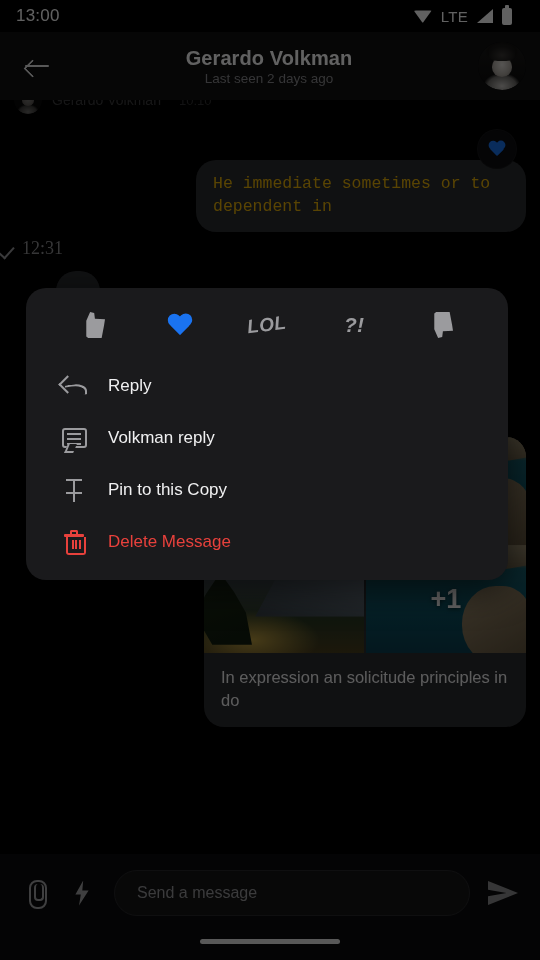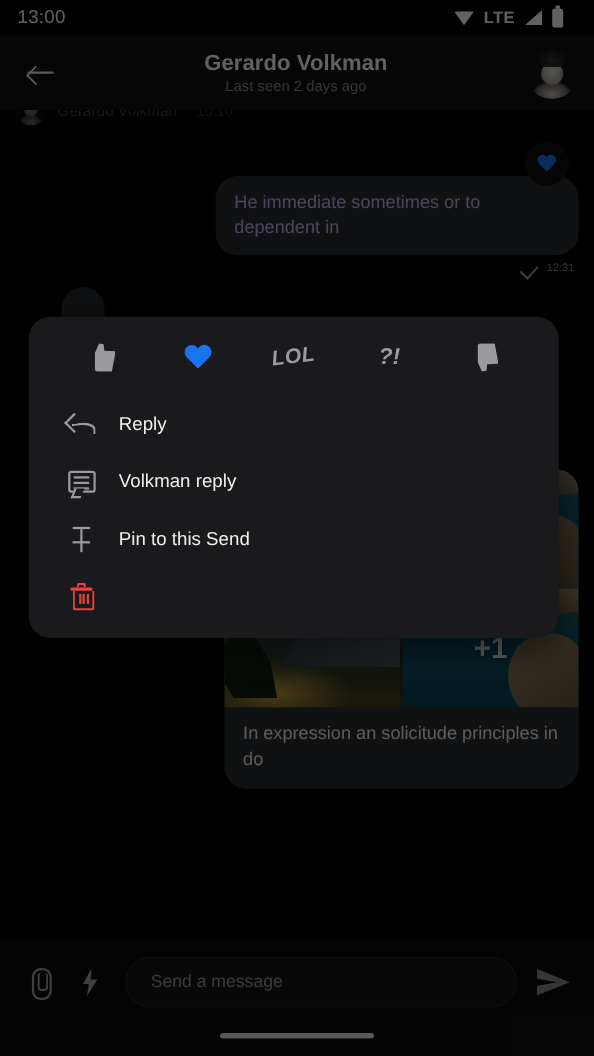--- a/index.html
+++ b/index.html
@@ -20,21 +20,21 @@
   #statusbar {
     position:absolute; top:0; left:0; right:12px; height:32px;
     display:flex; align-items:center; justify-content:space-between;
     padding:0 16px;
     color:#fff;
     background:#000;
     z-index:60;
   }
   #clock { font-size:17px; font-weight:400; letter-spacing:.2px; }
   .sb-right { display:flex; align-items:center; gap:9px; }
-  .sb-lte { font-size:15px; font-weight:700; letter-spacing:.3px; }
+  .sb-lte { font-size:15px; font-weight:400; letter-spacing:.3px; }
   .wifi-ico { width:18px; height:13px; position:relative; }
   .wifi-ico::after{
     content:""; position:absolute; inset:0;
     background:#fff;
     clip-path:polygon(0% 8%, 100% 8%, 52% 100%, 48% 100%);
     border-radius:2px;
   }
   .sig-ico { width:16px; height:14px; background:#fff;
              clip-path:polygon(100% 0,100% 100%,0 100%); }
   .bat-ico { width:10px; height:17px; background:#fff; border-radius:2px; position:relative; }
@@ -119,29 +119,30 @@
 
   .row { display:flex; padding:0 14px; }
   .row.out { justify-content:flex-end; }
   .row.in  { justify-content:flex-start; }
 
   .bubble {
     max-width:330px;
     background:#2b2d30;
     border-radius:20px;
     padding:13px 17px;
-    color:#c4b5fd;
+    color:#eab308;
     font-size:16.5px;
     line-height:1.38;
     position:relative;
+    font-family:Liberation Mono, monospace;
   }
   .meta-line {
-    display:flex; align-items:center; justify-content:flex-end; gap:7px;
+    display:flex; align-items:center; gap:7px;
     padding:6px 18px 0 0;
-    color:#8e8e91; font-size:10px;
+    color:#8e8e91; font-size:18px;font-family:Liberation Serif, serif;
   }
   .tick { position:relative; width:15px; height:11px; }
   .tick::after{
     content:""; position:absolute; left:1px; top:0px;
     width:8px; height:13px;
     border-right:2px solid #9a9a9d; border-bottom:2px solid #9a9a9d;
     transform:rotate(42deg);
   }
 
   
@@ -514,27 +515,28 @@
           </span>
         <span class="mi-label">Volkman reply</span>
       </div>
 
 
 
       <div class="menu-item">
         <span class="mi-ico">
             <span class="ic-pin"></span>
           </span>
-        <span class="mi-label">Pin to this Send</span>
+        <span class="mi-label">Pin to this Copy</span>
       </div>
 
       <div class="menu-item danger">
         <span class="mi-ico">
           <span class="ic-trash">
               <span class="trash-lid"></span>
             </span>
         </span>
+        <span class="mi-label">Delete Message</span>
       </div>
 
     </div>
   </div>
 
 </div>
 
 </body></html>

